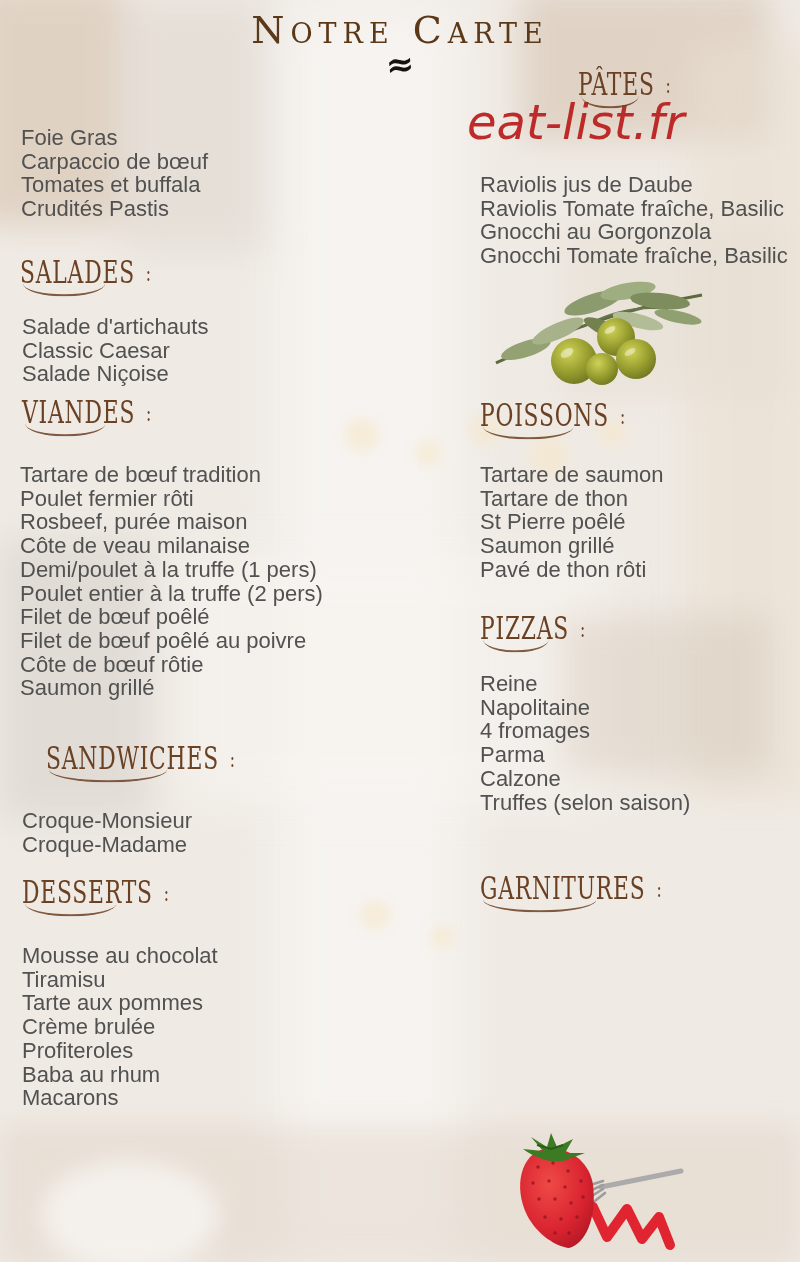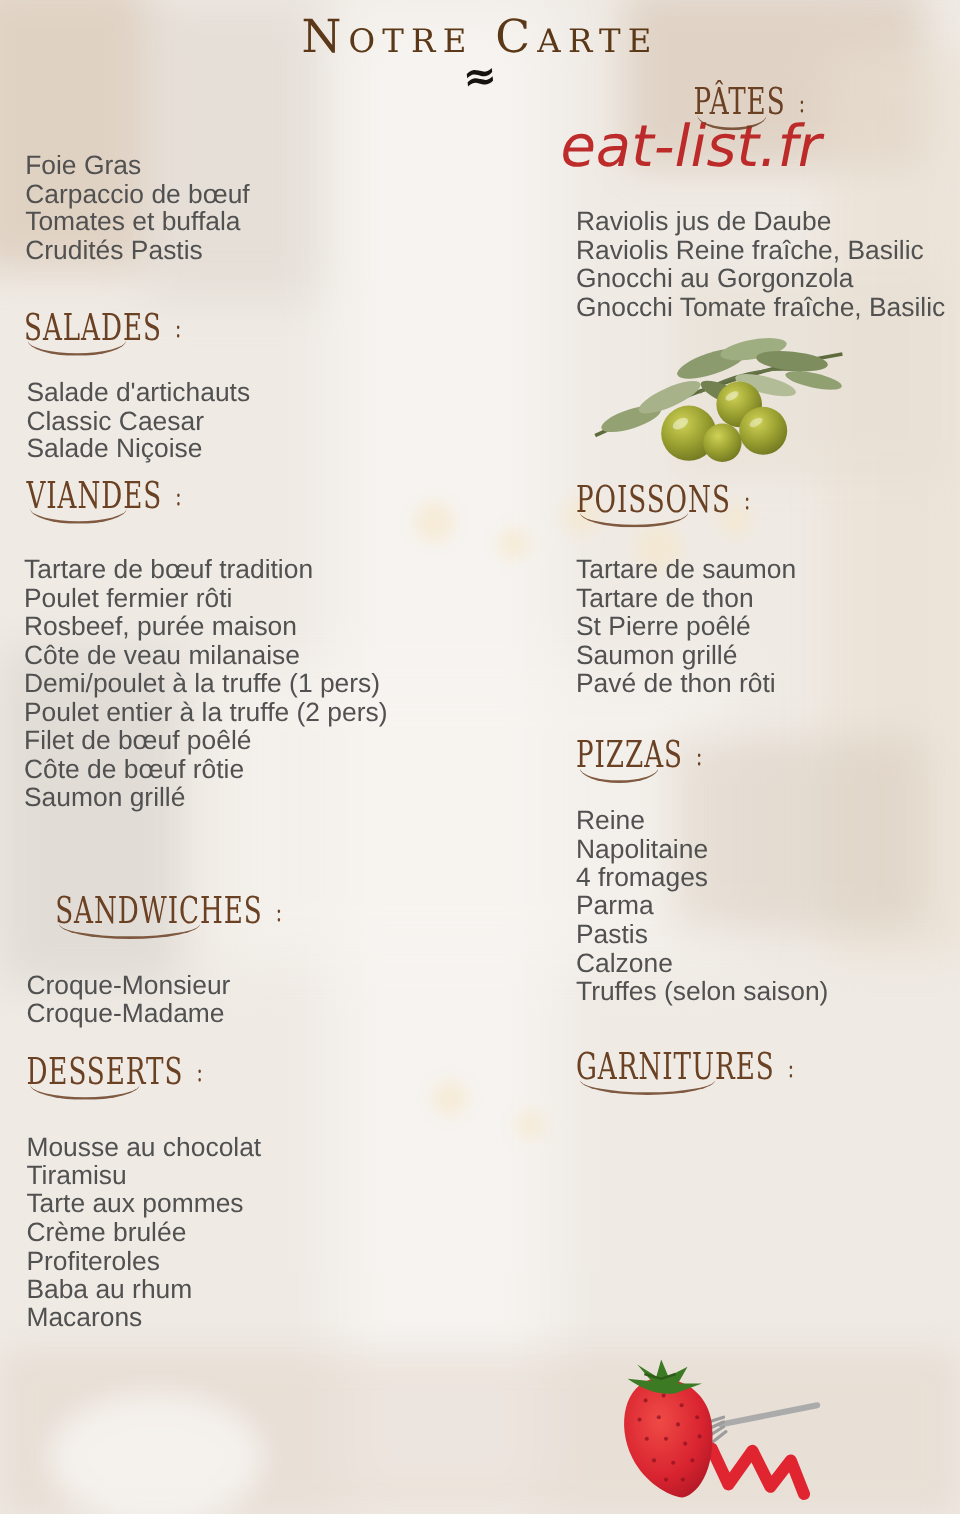--- a/index.html
+++ b/index.html
@@ -119,21 +119,21 @@
   <div class="menu-list" id="list-hors">
       <div class="menu-item">Foie Gras</div>
       <div class="menu-item">Carpaccio de bœuf</div>
       <div class="menu-item">Tomates et buffala</div>
       <div class="menu-item">Crudités Pastis</div>
     </div>
 
   <div class="section-header" id="hdr-pates"><span class="hdr-inner"><span>Pâtes</span><span class="hdr-colon">:</span></span></div>
   <div class="menu-list" id="list-pates">
       <div class="menu-item">Raviolis jus de Daube</div>
-      <div class="menu-item">Raviolis Reine fraîche, Basilic</div>
+      <div class="menu-item">Raviolis Tomate fraîche, Basilic</div>
       <div class="menu-item">Gnocchi au Gorgonzola</div>
       <div class="menu-item">Gnocchi Tomate fraîche, Basilic</div>
     </div>
 
   <div class="section-header" id="hdr-salades"><span class="hdr-inner"><span>Salades</span><span class="hdr-colon">:</span></span></div>
   <div class="menu-list" id="list-salades">
       <div class="menu-item">Salade d'artichauts</div>
       <div class="menu-item">Classic Caesar</div>
       <div class="menu-item">Salade Niçoise</div>
     </div>
@@ -167,40 +167,40 @@
 
   <div class="section-header" id="hdr-viandes"><span class="hdr-inner"><span>Viandes</span><span class="hdr-colon">:</span></span></div>
   <div class="menu-list" id="list-viandes">
       <div class="menu-item">Tartare de bœuf tradition</div>
       <div class="menu-item">Poulet fermier rôti</div>
       <div class="menu-item">Rosbeef, purée maison</div>
       <div class="menu-item">Côte de veau milanaise</div>
       <div class="menu-item">Demi/poulet à la truffe (1 pers)</div>
       <div class="menu-item">Poulet entier à la truffe (2 pers)</div>
       <div class="menu-item">Filet de bœuf poêlé</div>
+      <div class="menu-item">Filet de bœuf poêlé au poivre</div>
       <div class="menu-item">Côte de bœuf rôtie</div>
       <div class="menu-item">Saumon grillé</div>
     </div>
 
   <div class="section-header" id="hdr-poissons"><span class="hdr-inner"><span>Poissons</span><span class="hdr-colon">:</span></span></div>
   <div class="menu-list" id="list-poissons">
       <div class="menu-item">Tartare de saumon</div>
       <div class="menu-item">Tartare de thon</div>
       <div class="menu-item">St Pierre poêlé</div>
       <div class="menu-item">Saumon grillé</div>
       <div class="menu-item">Pavé de thon rôti</div>
     </div>
 
   <div class="section-header" id="hdr-pizzas"><span class="hdr-inner"><span>Pizzas</span><span class="hdr-colon">:</span></span></div>
   <div class="menu-list" id="list-pizzas">
       <div class="menu-item">Reine</div>
       <div class="menu-item">Napolitaine</div>
       <div class="menu-item">4 fromages</div>
       <div class="menu-item">Parma</div>
-      <div class="menu-item">Pastis</div>
       <div class="menu-item">Calzone</div>
       <div class="menu-item">Truffes (selon saison)</div>
     </div>
 
   <div class="section-header" id="hdr-sandwiches"><span class="hdr-inner"><span>Sandwiches</span><span class="hdr-colon">:</span></span></div>
   <div class="menu-list" id="list-sandwiches">
       <div class="menu-item">Croque-Monsieur</div>
       <div class="menu-item">Croque-Madame</div>
     </div>
 

